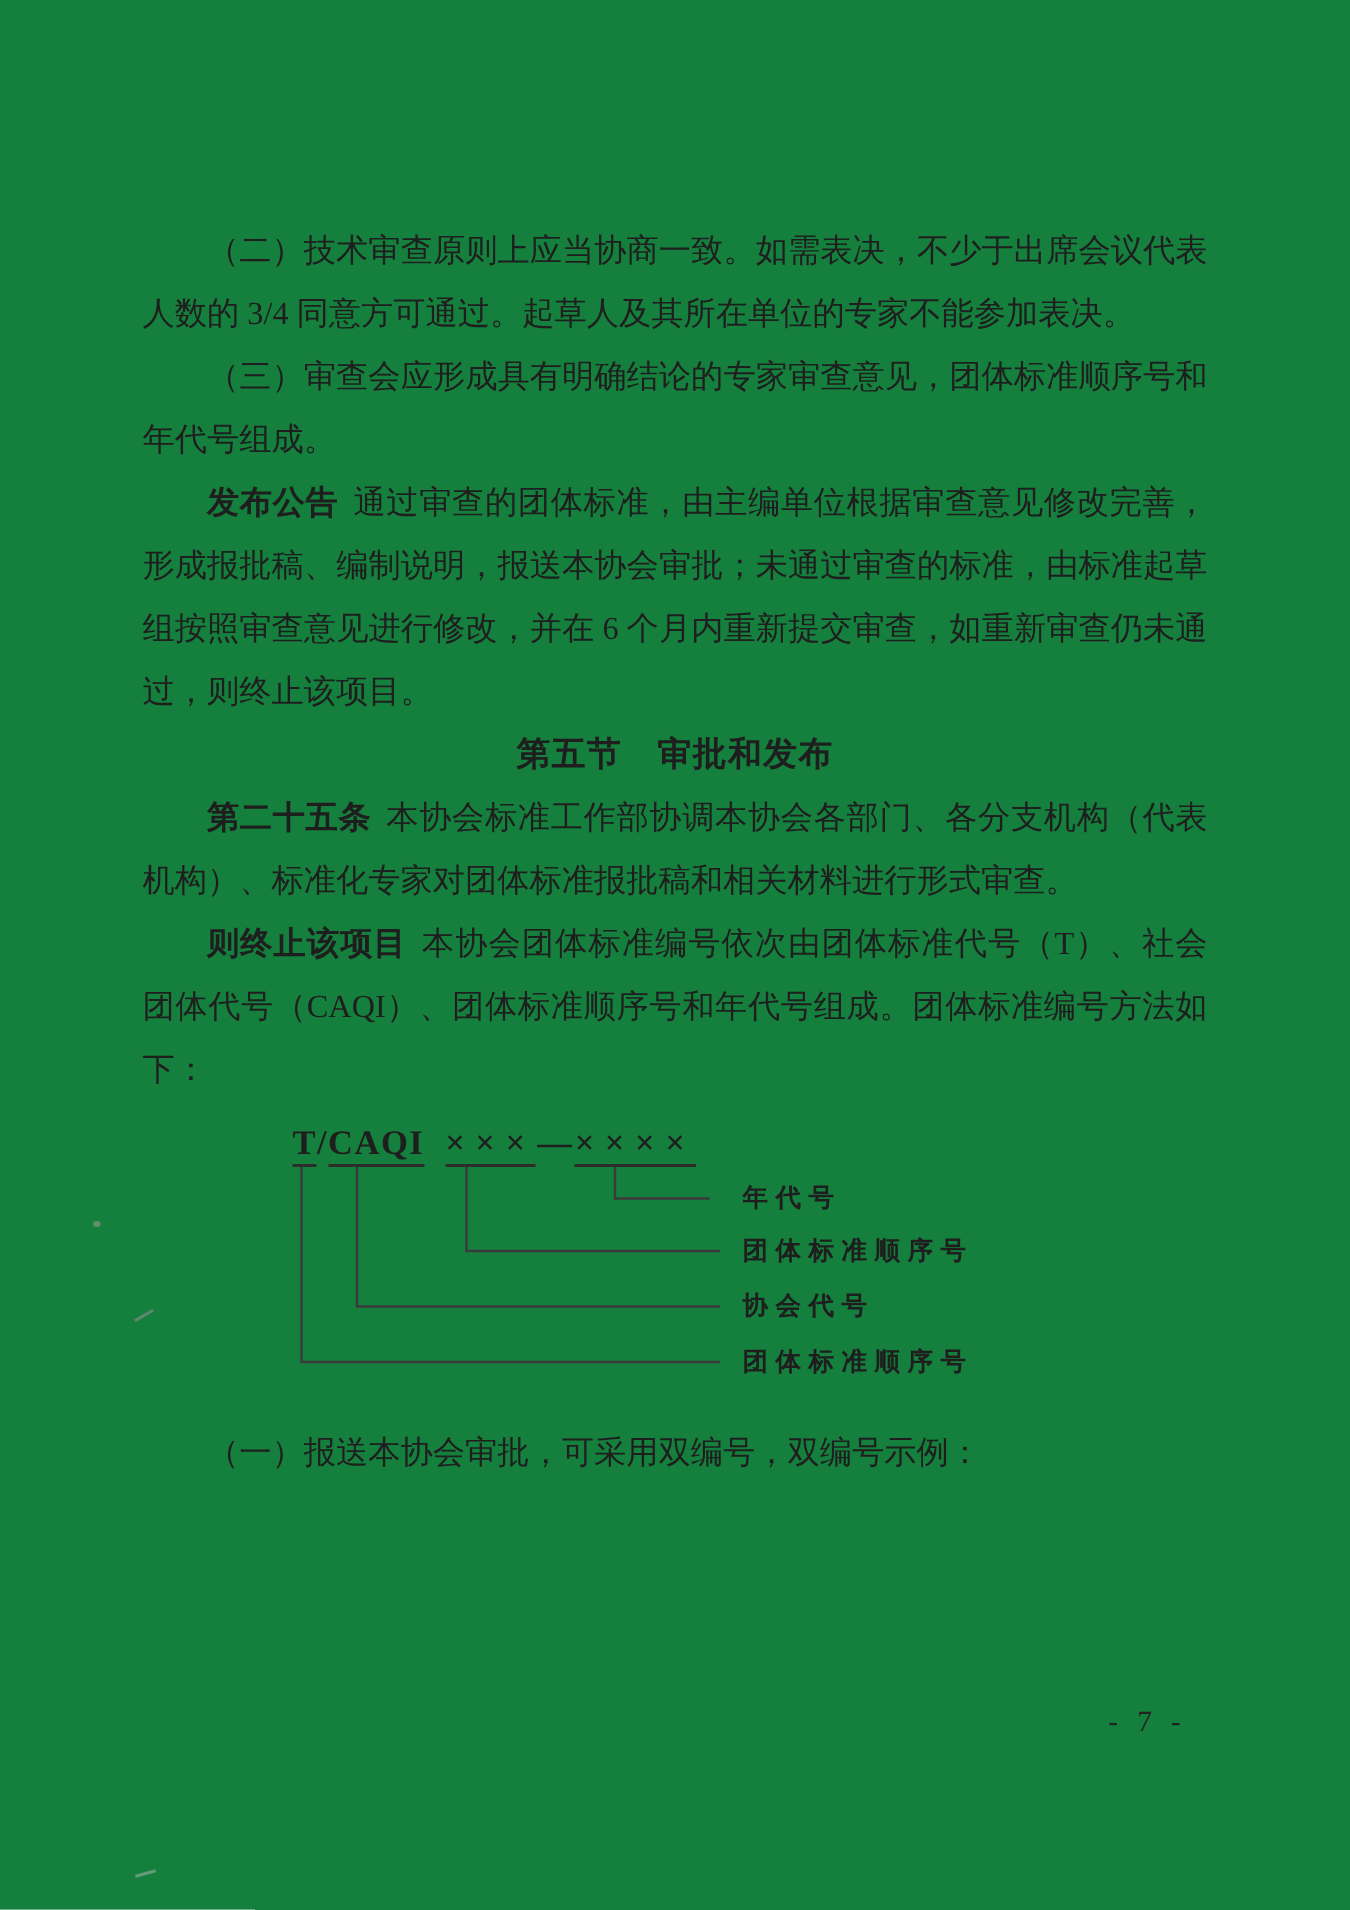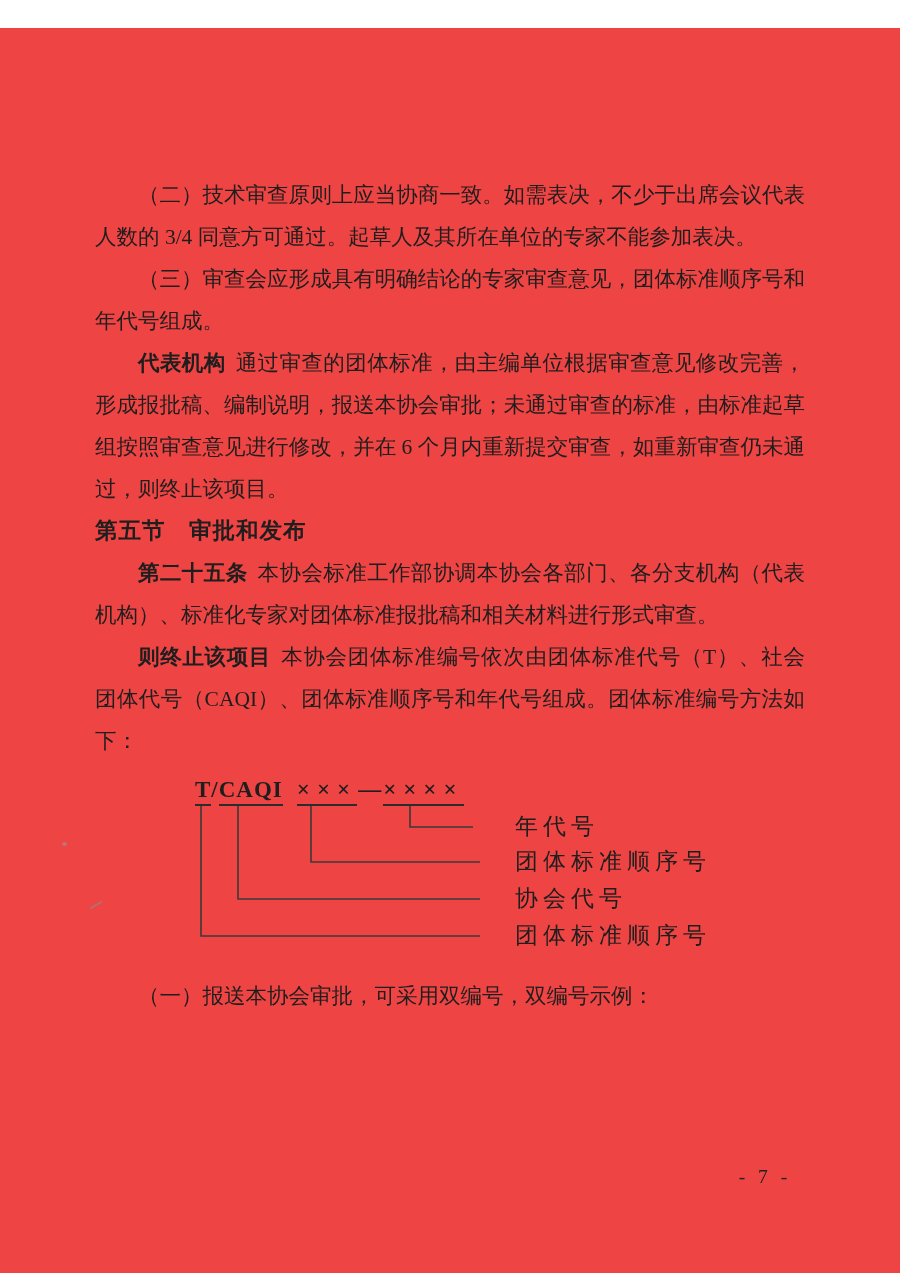--- a/index.html
+++ b/index.html
@@ -6,41 +6,40 @@
   body {
     width: 900px; height: 1273px;
     background: #ffffff;
     font-family: "Liberation Serif", "DejaVu Serif", serif;
     color: #1e1e1e;
     position: relative;
     overflow: hidden;
   }
   .page {
     position: absolute; inset: 0;
-    background: #ef4444;
-    margin-top: 28px;
+    background: #15803d;
   }
   .flow {
     position: absolute;
     left: 95px; top: 146px; width: 710px;
     font-size: 21.5px;
     line-height: 42px;
     text-align: justify;
   }
   .para { margin: 0; text-indent: 2em; }
   .bold-prefix {
     font-weight: bold;
     font-family: "Liberation Sans", "DejaVu Sans", sans-serif;
     margin-right: 10px;
   }
   .section-heading {
     margin: 0;
     font-size: 22.5px;
     line-height: 42px;
-    text-align: left;
+    text-align: center;
     font-weight: bold;
     font-family: "Liberation Sans", "DejaVu Sans", sans-serif;
     letter-spacing: 1px;
   }
   
   .diagram {
     position: relative;
     height: 185px;
     margin-top: 12px;
     text-indent: 0;
@@ -53,23 +52,23 @@
     white-space: nowrap;
     line-height: 27px;
   }
   .seg { display: inline-block; }
   .u { border-bottom: 2px solid #2c2c2c; padding-bottom: 1px; }
   .seg-x3 { margin-left: 14px; letter-spacing: 7px; }
   .seg-x4 { letter-spacing: 7px; }
   .seg-dash { margin: 0 1px; }
   .lines { position: absolute; left: 0; top: 0; }
   .dlabel {
-    position: absolute; left: 420px;
-    font-size: 23px; line-height: 24px;
-    letter-spacing: 5px; white-space: nowrap;
+    position: absolute; left: 400px;
+    font-size: 17px; line-height: 24px;
+    letter-spacing: 5px; white-space: nowrap; font-weight: bold;
   }
   .dlabel-0 { top: 41px; }
   .dlabel-1 { top: 76px; }
   .dlabel-2 { top: 113px; }
   .dlabel-3 { top: 150px; }
   .closing { margin-top: 16px; }
   .page-number {
     position: absolute; left: 725px; top: 1136px;
     width: 80px; text-align: center;
     font-size: 19.5px; line-height: 26px;
@@ -95,21 +94,21 @@
 <body>
 
 <div class="page">
 
   <div class="flow">
 
     <p class="para"><span>（二）技术审查原则上应当协商一致。如需表决，不少于出席会议代表人数的 3/4 同意方可通过。起草人及其所在单位的专家不能参加表决。</span></p>
 
     <p class="para"><span>（三）审查会应形成具有明确结论的专家审查意见，团体标准顺序号和年代号组成。</span></p>
 
-    <p class="para"><span class="bold-prefix">代表机构</span><span>通过审查的团体标准，由主编单位根据审查意见修改完善，形成报批稿、编制说明，报送本协会审批；未通过审查的标准，由标准起草组按照审查意见进行修改，并在 6 个月内重新提交审查，如重新审查仍未通过，则终止该项目。</span></p>
+    <p class="para"><span class="bold-prefix">发布公告</span><span>通过审查的团体标准，由主编单位根据审查意见修改完善，形成报批稿、编制说明，报送本协会审批；未通过审查的标准，由标准起草组按照审查意见进行修改，并在 6 个月内重新提交审查，如重新审查仍未通过，则终止该项目。</span></p>
 
 
     <h3 class="section-heading">第五节　审批和发布</h3>
 
     <p class="para"><span class="bold-prefix">第二十五条</span><span>本协会标准工作部协调本协会各部门、各分支机构（代表机构）、标准化专家对团体标准报批稿和相关材料进行形式审查。</span></p>
 
 
     <p class="para"><span class="bold-prefix">则终止该项目</span><span>本协会团体标准编号依次由团体标准代号（T）、社会团体代号（CAQI）、团体标准顺序号和年代号组成。团体标准编号方法如下：</span></p>
 
     <div class="diagram">

